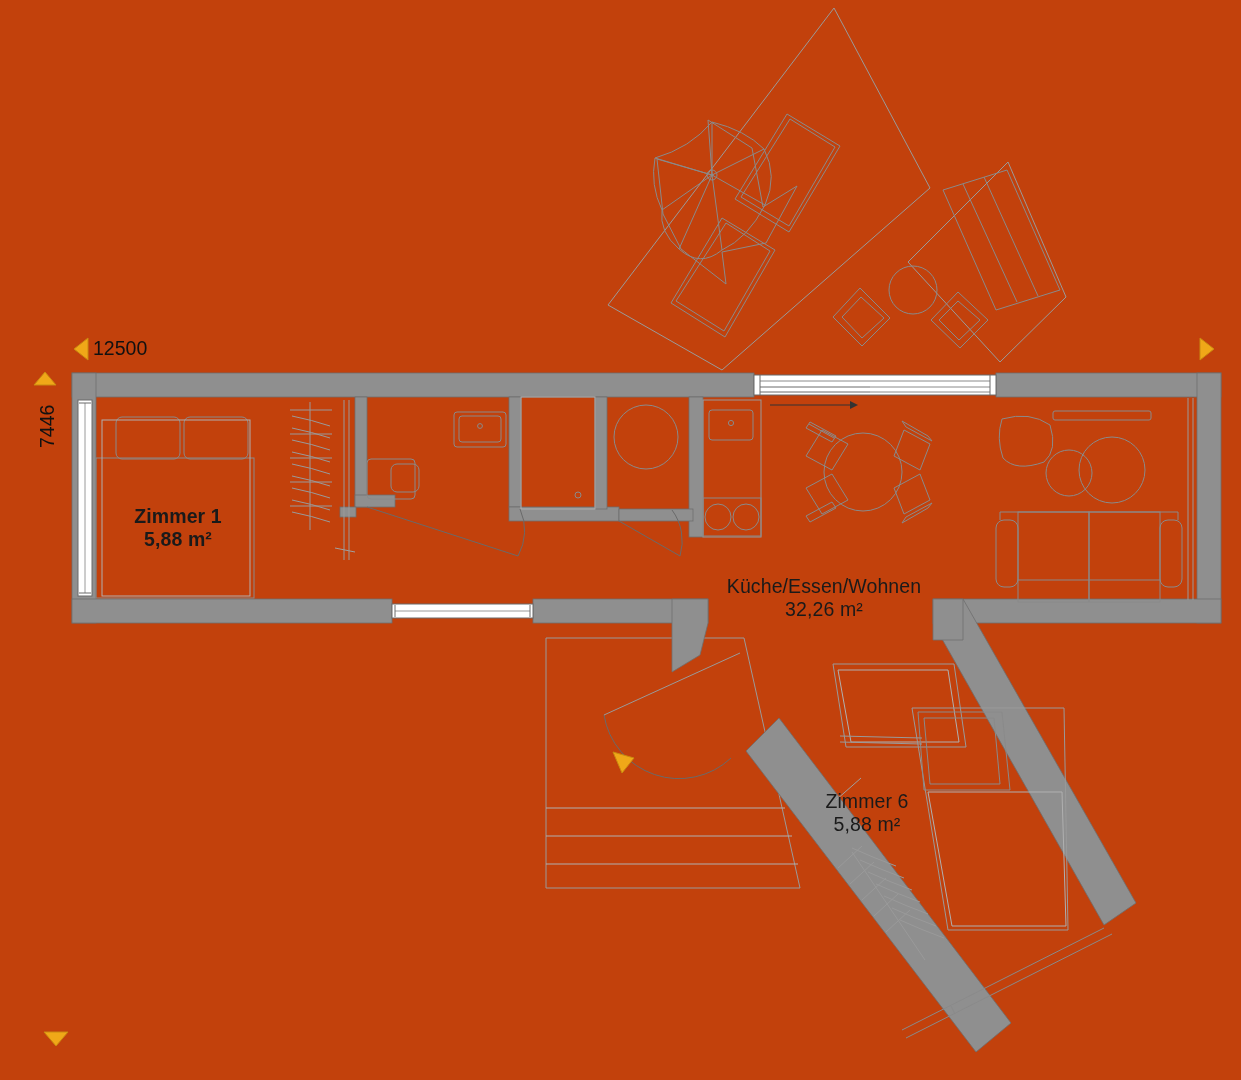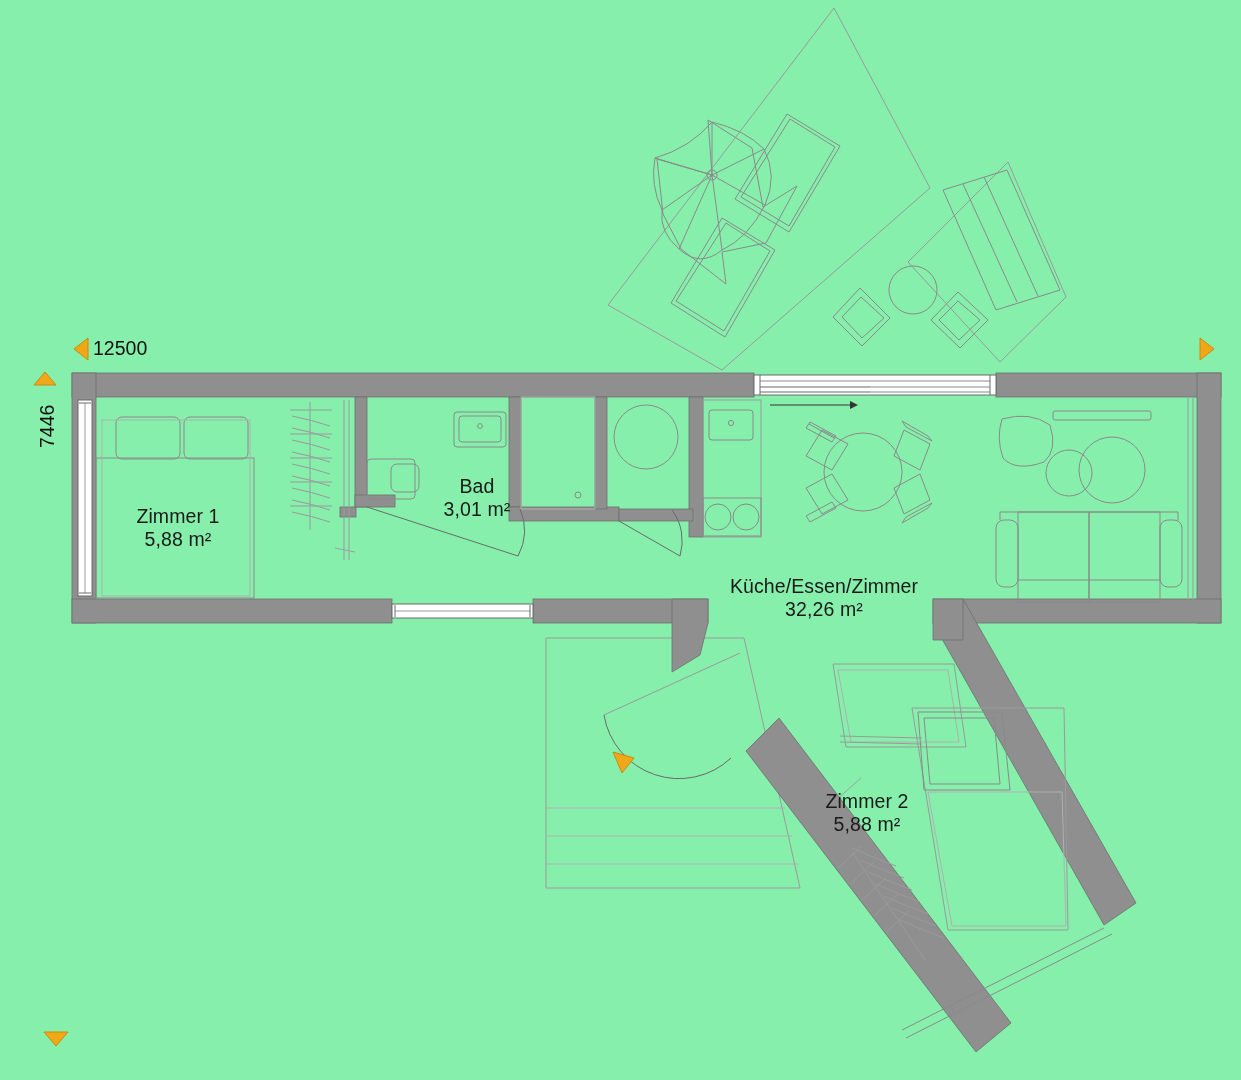--- a/index.html
+++ b/index.html
@@ -10,21 +10,21 @@
   body {
     width: 1241px;
     height: 1080px;
     font-family: "Liberation Sans", sans-serif;
     overflow: hidden;
   }
   #plan-root {
     position: relative;
     width: 1241px;
     height: 1080px;
-    background: #86efac;
+    background: #c2410c;
   }
   svg#floorplan {
     position: absolute;
     left: 0;
     top: 0;
     width: 1241px;
     height: 1080px;
     display: block;
   }
   .label {
@@ -361,34 +361,30 @@
   </svg>
 
   <div class="label dimlabel" style="left:93px; top:337px;">
     <span>12500</span>
   </div>
 
   <div class="label dimlabel-vert" style="left:36px; top:448px;">
     <span>7446</span>
   </div>
 
-  <div class="label roomlabel" style="left:98px; top:505px; width:160px;">
+  <div class="label roomlabel" style="left:98px; top:505px; width:160px;font-weight:bold;">
     <span>Zimmer 1</span>
     <span class="area">5,88 m²</span>
   </div>
 
-  <div class="label roomlabel" style="left:417px; top:475px; width:120px;">
-    <span>Bad</span>
-    <span class="area">3,01 m²</span>
-  </div>
 
 
   <div class="label roomlabel" style="left:704px; top:575px; width:240px;">
-    <span>Küche/Essen/Zimmer</span>
+    <span>Küche/Essen/Wohnen</span>
     <span class="area">32,26 m²</span>
   </div>
 
   <div class="label roomlabel" style="left:787px; top:790px; width:160px;">
-    <span>Zimmer 2</span>
+    <span>Zimmer 6</span>
     <span class="area">5,88 m²</span>
   </div>
 
 </div>
 
 </body></html>

